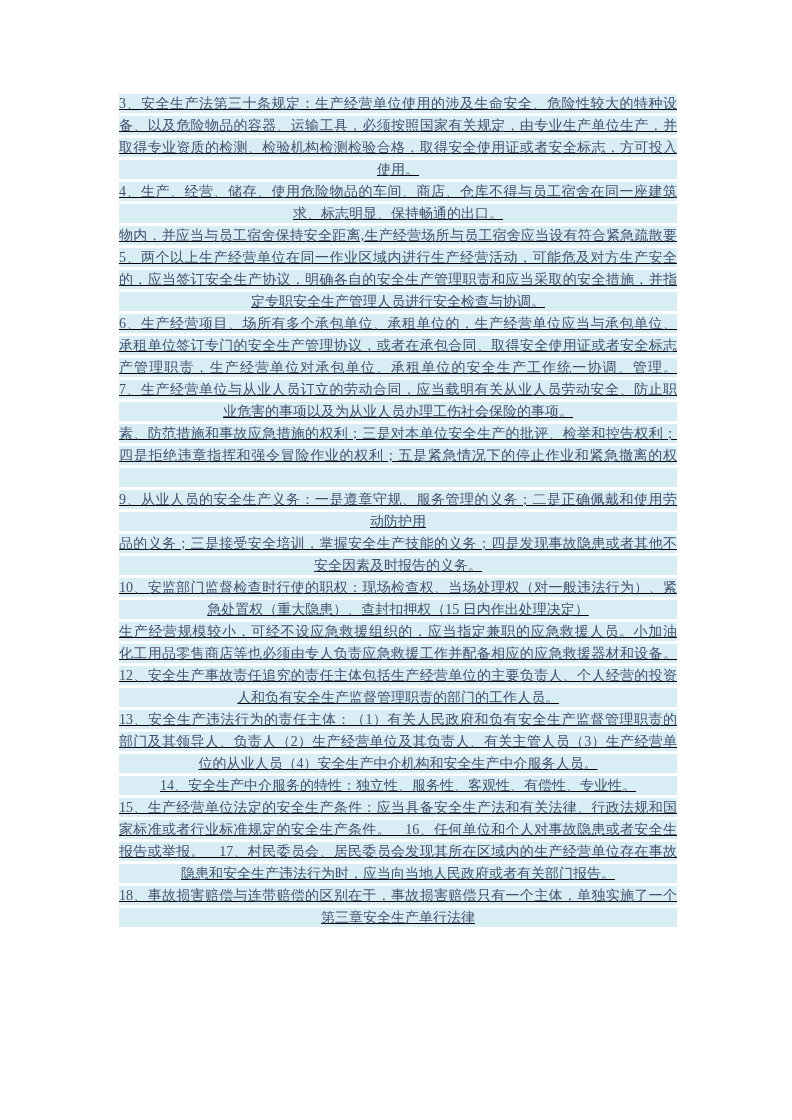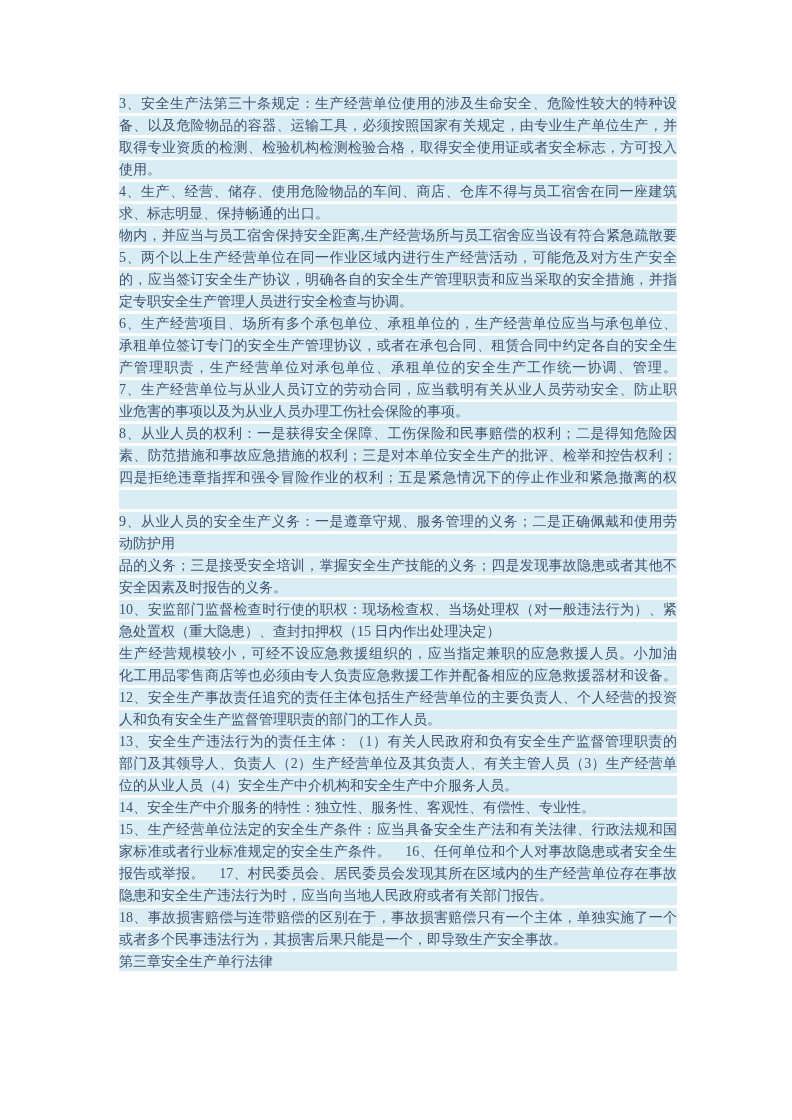--- a/index.html
+++ b/index.html
@@ -16,30 +16,31 @@
   .page {
     position: absolute;
     inset: 0;
     background: #ffffff;
   }
   .text-block {
     position: absolute;
     left: 119px;
     top: 94px;
     width: 558px;
+    text-decoration: underline;
   }
   .text-line {
     height: 19px;
     line-height: 19px;
     margin-bottom: 3px;
     background: var(--highlight, #d9eef4);
     color: var(--fg, #42526f);
     font-family: "Liberation Serif", serif;
     font-size: 14px;
-    text-align: left;
+    text-align: center;
     white-space: normal;
     overflow: hidden;
   }
   .text-line.fill {
     text-align: justify;
     text-align-last: justify;
   }
 </style>
 </head>
 <body style="background: rgb(255, 255, 255);">
@@ -50,25 +51,24 @@
       <div class="text-line fill">备、以及危险物品的容器、运输工具，必须按照国家有关规定，由专业生产单位生产，并</div>
       <div class="text-line fill">取得专业资质的检测、检验机构检测检验合格，取得安全使用证或者安全标志，方可投入</div>
       <div class="text-line">使用。</div>
       <div class="text-line fill">4、生产、经营、储存、使用危险物品的车间、商店、仓库不得与员工宿舍在同一座建筑</div>
       <div class="text-line">求、标志明显、保持畅通的出口。</div>
       <div class="text-line fill">物内，并应当与员工宿舍保持安全距离,生产经营场所与员工宿舍应当设有符合紧急疏散要</div>
       <div class="text-line fill">5、两个以上生产经营单位在同一作业区域内进行生产经营活动，可能危及对方生产安全</div>
       <div class="text-line fill">的，应当签订安全生产协议，明确各自的安全生产管理职责和应当采取的安全措施，并指</div>
       <div class="text-line">定专职安全生产管理人员进行安全检查与协调。</div>
       <div class="text-line fill">6、生产经营项目、场所有多个承包单位、承租单位的，生产经营单位应当与承包单位、</div>
-      <div class="text-line fill">承租单位签订专门的安全生产管理协议，或者在承包合同、租赁合同中约定各自的安全生</div>
+      <div class="text-line fill">承租单位签订专门的安全生产管理协议，或者在承包合同、取得安全使用证或者安全标志</div>
       <div class="text-line fill">产管理职责，生产经营单位对承包单位、承租单位的安全生产工作统一协调、管理。</div>
       <div class="text-line fill">7、生产经营单位与从业人员订立的劳动合同，应当载明有关从业人员劳动安全、防止职</div>
       <div class="text-line">业危害的事项以及为从业人员办理工伤社会保险的事项。</div>
-      <div class="text-line fill">8、从业人员的权利：一是获得安全保障、工伤保险和民事赔偿的权利；二是得知危险因</div>
       <div class="text-line fill">素、防范措施和事故应急措施的权利；三是对本单位安全生产的批评、检举和控告权利；</div>
       <div class="text-line fill">四是拒绝违章指挥和强令冒险作业的权利；五是紧急情况下的停止作业和紧急撤离的权利。</div>
       <div class="text-line"></div>
       <div class="text-line fill">9、从业人员的安全生产义务：一是遵章守规、服务管理的义务；二是正确佩戴和使用劳</div>
       <div class="text-line">动防护用</div>
       <div class="text-line fill">品的义务；三是接受安全培训，掌握安全生产技能的义务；四是发现事故隐患或者其他不</div>
       <div class="text-line">安全因素及时报告的义务。</div>
       <div class="text-line fill">10、安监部门监督检查时行使的职权：现场检查权、当场处理权（对一般违法行为）、紧</div>
       <div class="text-line">急处置权（重大隐患）、查封扣押权（15 日内作出处理决定）</div>
       <div class="text-line fill">生产经营规模较小，可经不设应急救援组织的，应当指定兼职的应急救援人员。小加油站、</div>
@@ -77,16 +77,15 @@
       <div class="text-line">人和负有安全生产监督管理职责的部门的工作人员。</div>
       <div class="text-line fill">13、安全生产违法行为的责任主体：（1）有关人民政府和负有安全生产监督管理职责的</div>
       <div class="text-line fill">部门及其领导人、负责人（2）生产经营单位及其负责人、有关主管人员（3）生产经营单</div>
       <div class="text-line">位的从业人员（4）安全生产中介机构和安全生产中介服务人员。</div>
       <div class="text-line">14、安全生产中介服务的特性：独立性、服务性、客观性、有偿性、专业性。</div>
       <div class="text-line fill">15、生产经营单位法定的安全生产条件：应当具备安全生产法和有关法律、行政法规和国</div>
       <div class="text-line fill">家标准或者行业标准规定的安全生产条件。　16、任何单位和个人对事故隐患或者安全生</div>
       <div class="text-line fill">报告或举报。　17、村民委员会、居民委员会发现其所在区域内的生产经营单位存在事故</div>
       <div class="text-line">隐患和安全生产违法行为时，应当向当地人民政府或者有关部门报告。</div>
       <div class="text-line fill">18、事故损害赔偿与连带赔偿的区别在于，事故损害赔偿只有一个主体，单独实施了一个</div>
-      <div class="text-line">或者多个民事违法行为，其损害后果只能是一个，即导致生产安全事故。</div>
       <div class="text-line">第三章安全生产单行法律</div>
     </div>
 </div>
 
 </body></html>

